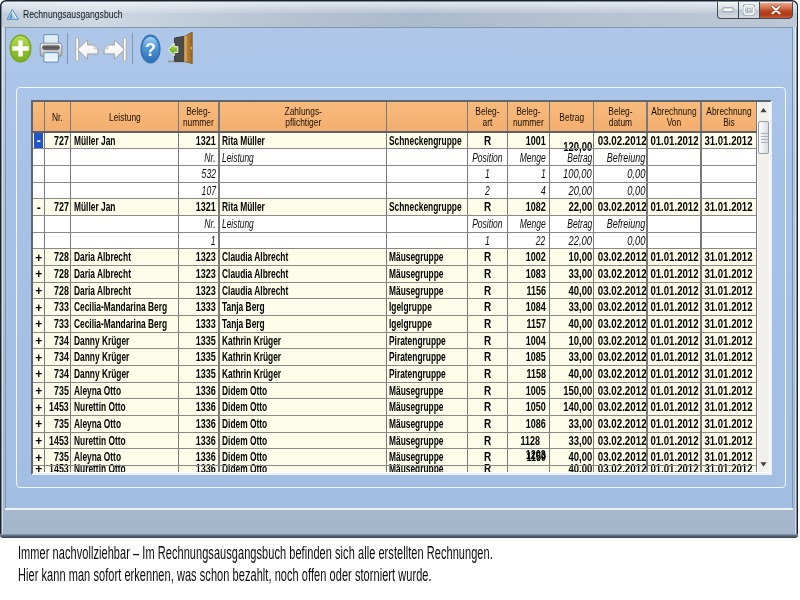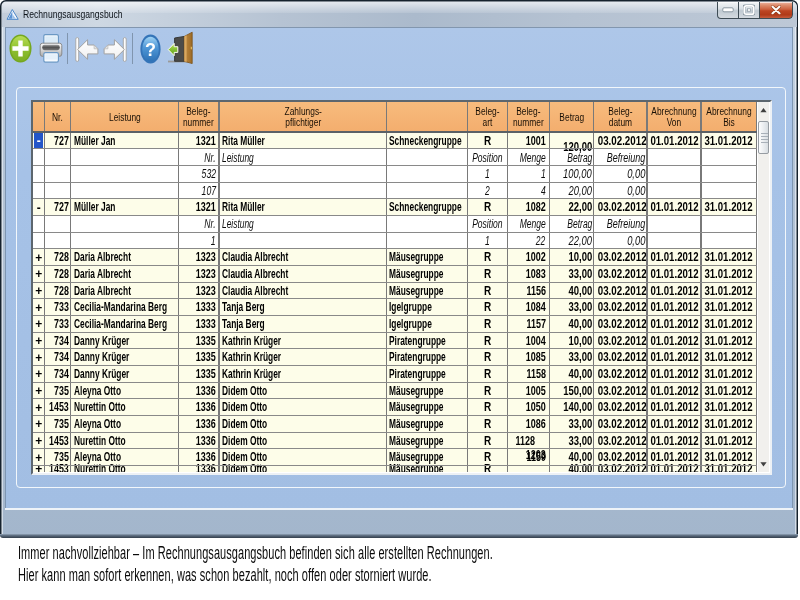--- a/index.html
+++ b/index.html
@@ -830,21 +830,21 @@
         </div>
         <div class="c" style="top:330.5800000000002px;height:16.660000000000025px;left:189px;justify-content:flex-start;width:164.5px;font-size:12.5px;font-weight:bold;">
           <span style="transform:scaleX(0.67);transform-origin:left center;">Didem Otto</span>
         </div>
         <div class="c" style="top:330.5800000000002px;height:16.660000000000025px;left:356.0px;justify-content:flex-start;width:78.5px;font-size:12.5px;font-weight:bold;">
           <span style="transform:scaleX(0.67);transform-origin:left center;">Mäusegruppe</span>
         </div>
         <div class="c" style="top:330.5800000000002px;height:16.660000000000025px;left:434.5px;justify-content:center;width:40.0px;font-size:12.5px;font-weight:bold;">
           <span style="transform:scaleX(0.8);transform-origin:center center;">R</span>
         </div>
-        <div class="c" style="top:330.5800000000002px;height:16.660000000000025px;left:474.5px;padding-right:3.5px;justify-content:flex-start;width:42.0px;font-size:12.5px;font-weight:bold;">
+        <div class="c" style="top:330.5800000000002px;height:16.660000000000025px;left:474.5px;padding-right:3.5px;justify-content:center;width:42.0px;font-size:12.5px;font-weight:bold;">
           <span style="transform:scaleX(0.72);transform-origin:right center;">1128</span>
         </div>
         <div class="c" style="top:330.5800000000002px;height:16.660000000000025px;left:516.5px;padding-right:1px;justify-content:flex-end;width:44.0px;font-size:12.5px;font-weight:bold;">
           <span style="transform:scaleX(0.76);transform-origin:right center;">33,00</span>
         </div>
         <div class="c" style="top:330.5800000000002px;height:16.660000000000025px;left:560.5px;padding-right:0.5px;justify-content:flex-end;width:53.5px;font-size:12.5px;font-weight:bold;">
           <span style="transform:scaleX(0.78);transform-origin:right center;">03.02.2012</span>
         </div>
         <div class="c" style="top:330.5800000000002px;height:16.660000000000025px;left:614px;padding-right:2px;justify-content:flex-end;width:54px;font-size:12.5px;font-weight:bold;">
           <span style="transform:scaleX(0.77);transform-origin:right center;">01.01.2012</span>

